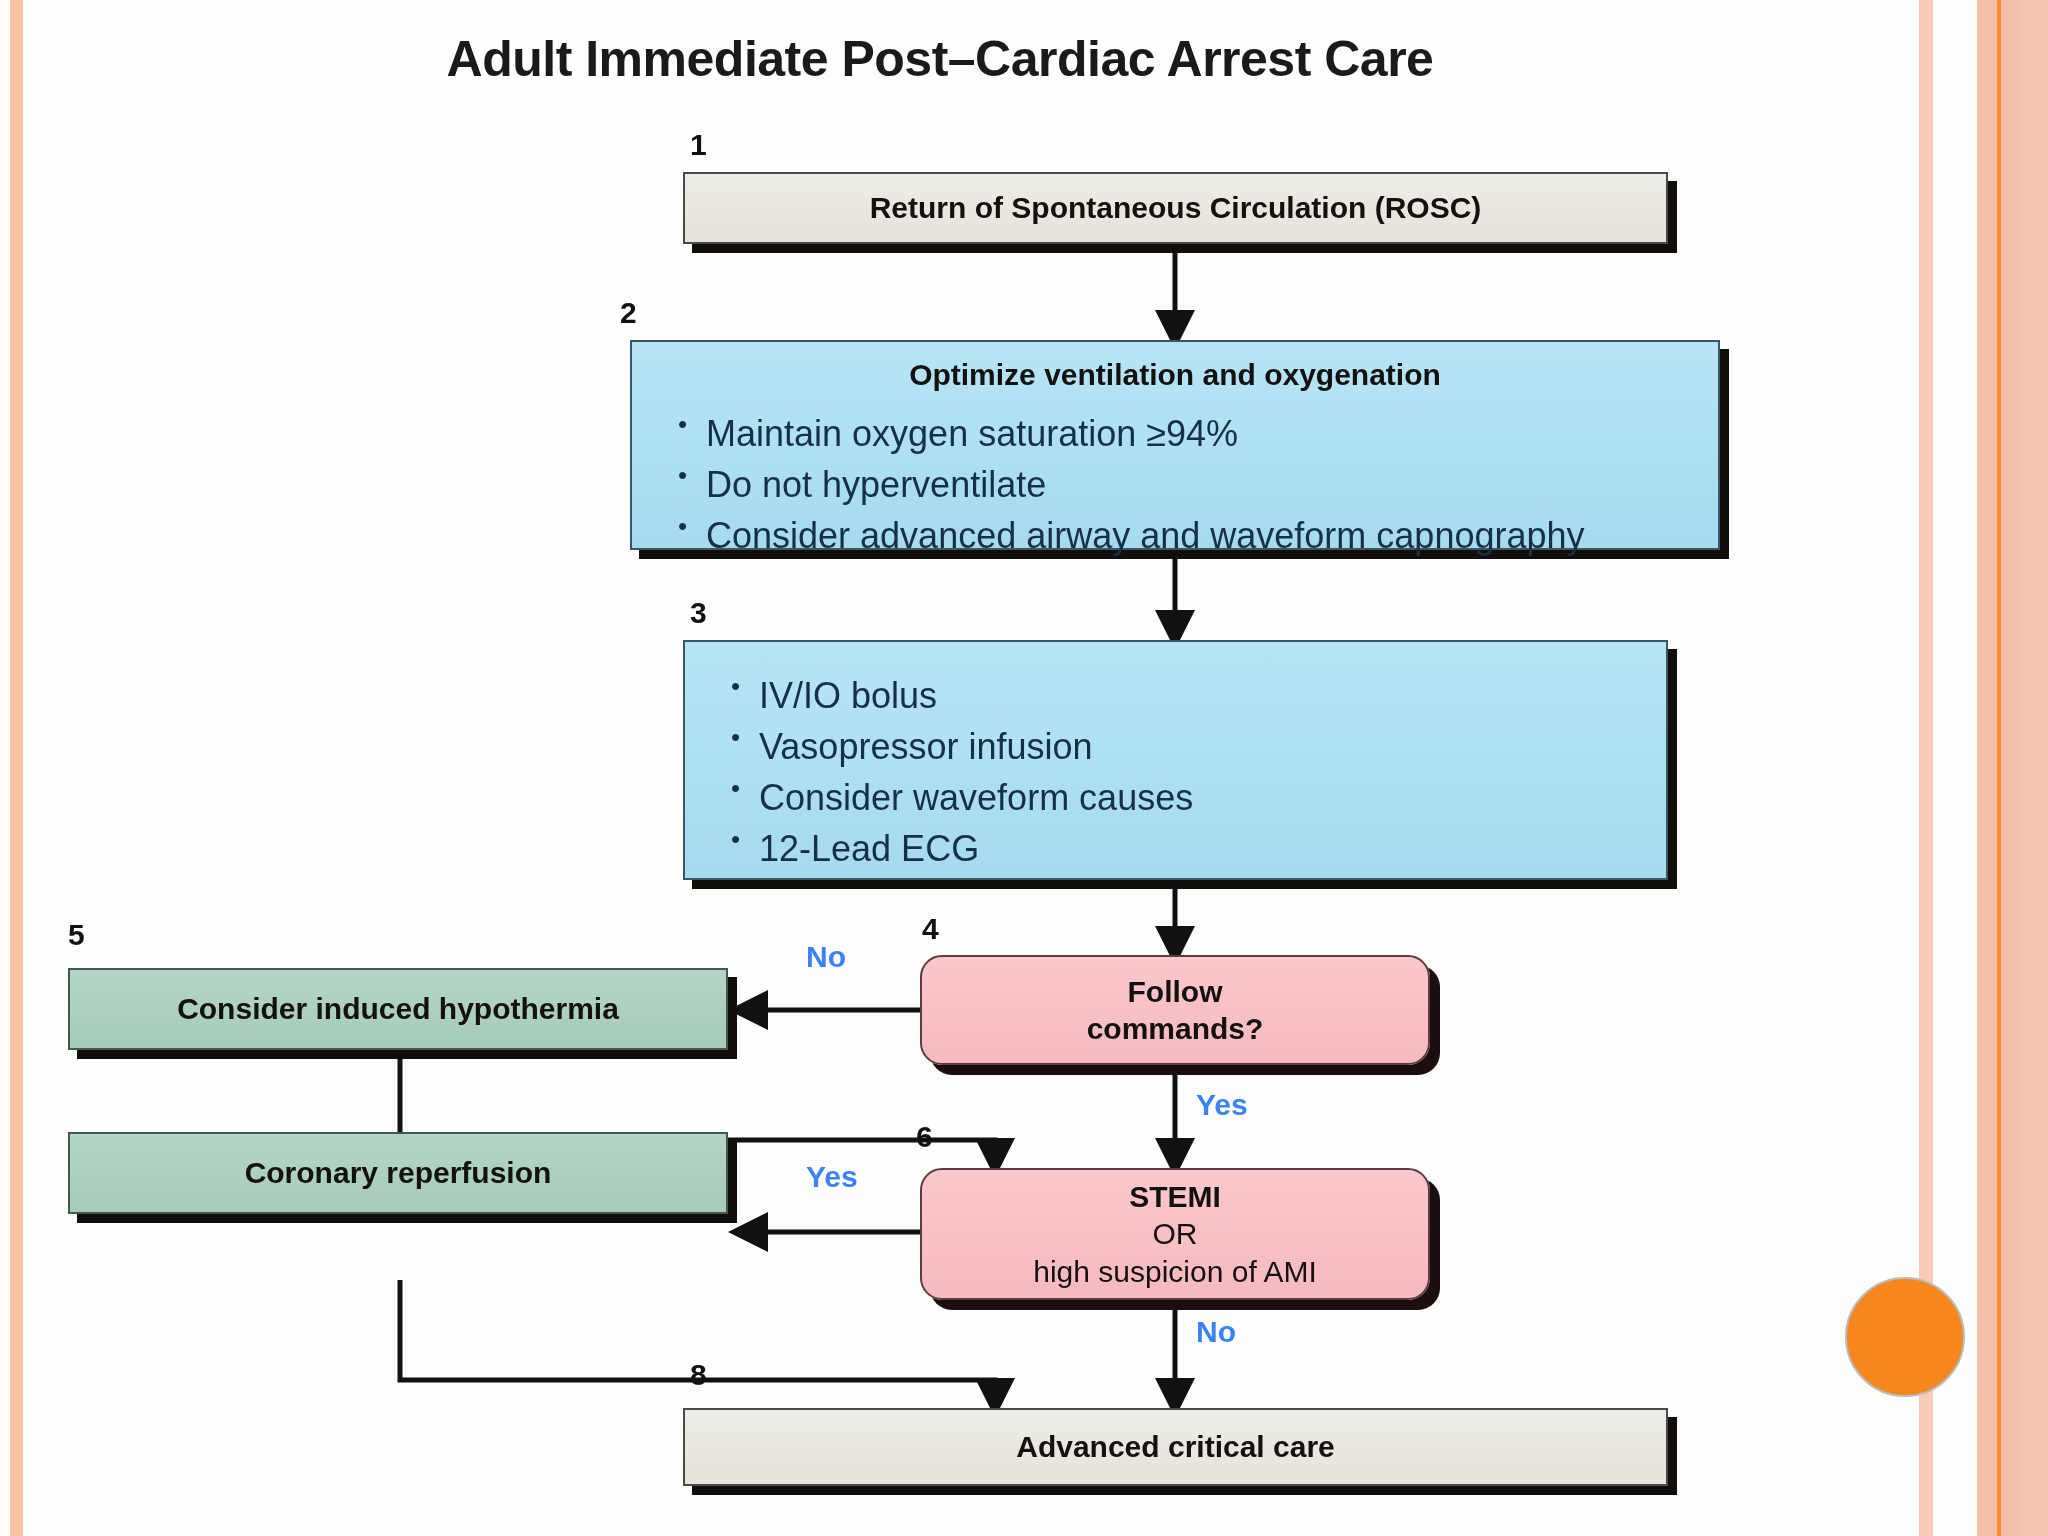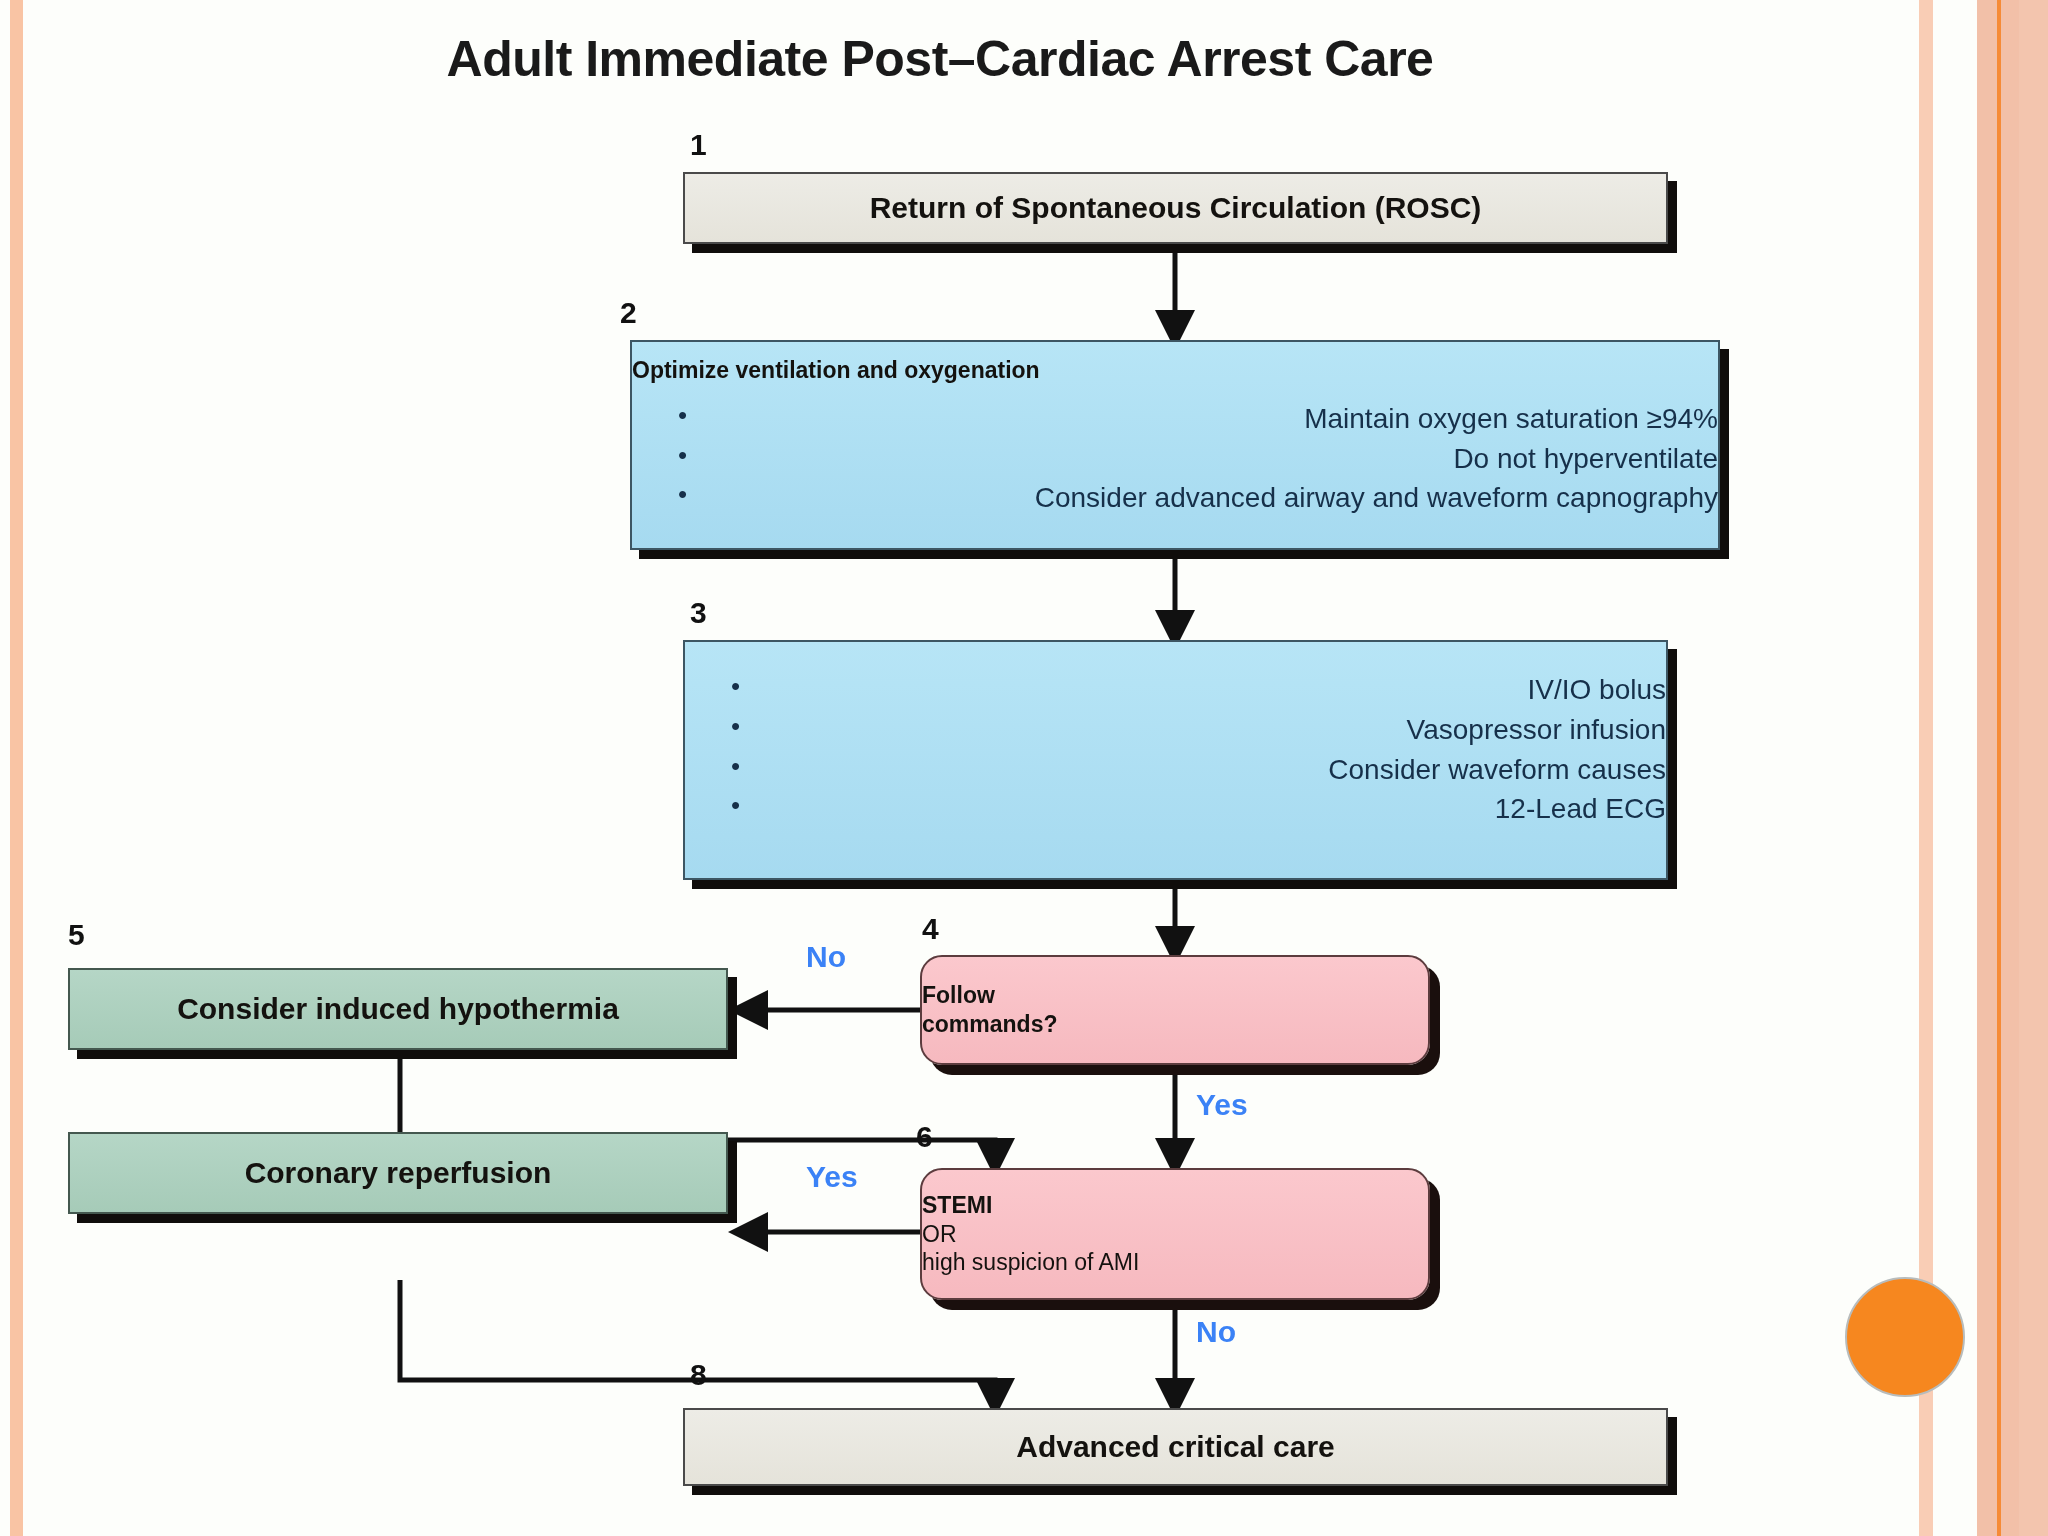--- a/index.html
+++ b/index.html
@@ -58,37 +58,36 @@
   
   .node {
     position: absolute;
     box-sizing: border-box;
     border: 2px solid #4a4a4a;
     box-shadow: 9px 9px 0 0 #100d0b;
     color: #14120f;
   }
   .node .hdr {
     font-weight: bold;
-    text-align: left;
-    font-size: 23px;
+    text-align: center;
+    font-size: 30px;
     line-height: 1.25;
   }
   .node ul {
     margin: 14px 0 0 0;
     padding: 0 0 0 44px;
     list-style: none;
   }
   .node li {
-    font-size: 28px;
+    font-size: 36px;
     line-height: 1.42;
     position: relative;
     padding-left: 30px;
     color: #16304a;
     font-weight: 500;
-    text-align: right;
   }
   .node li::before {
     content: "\2022";
     position: absolute;
     left: 2px; top: -2px;
     font-size: 26px;
   }
 
   .beige { background: linear-gradient(#edece6, #e5e3da); }
   .blue  { background: linear-gradient(#b7e5f6, #a6daf0); border-color:#3d5663; }

